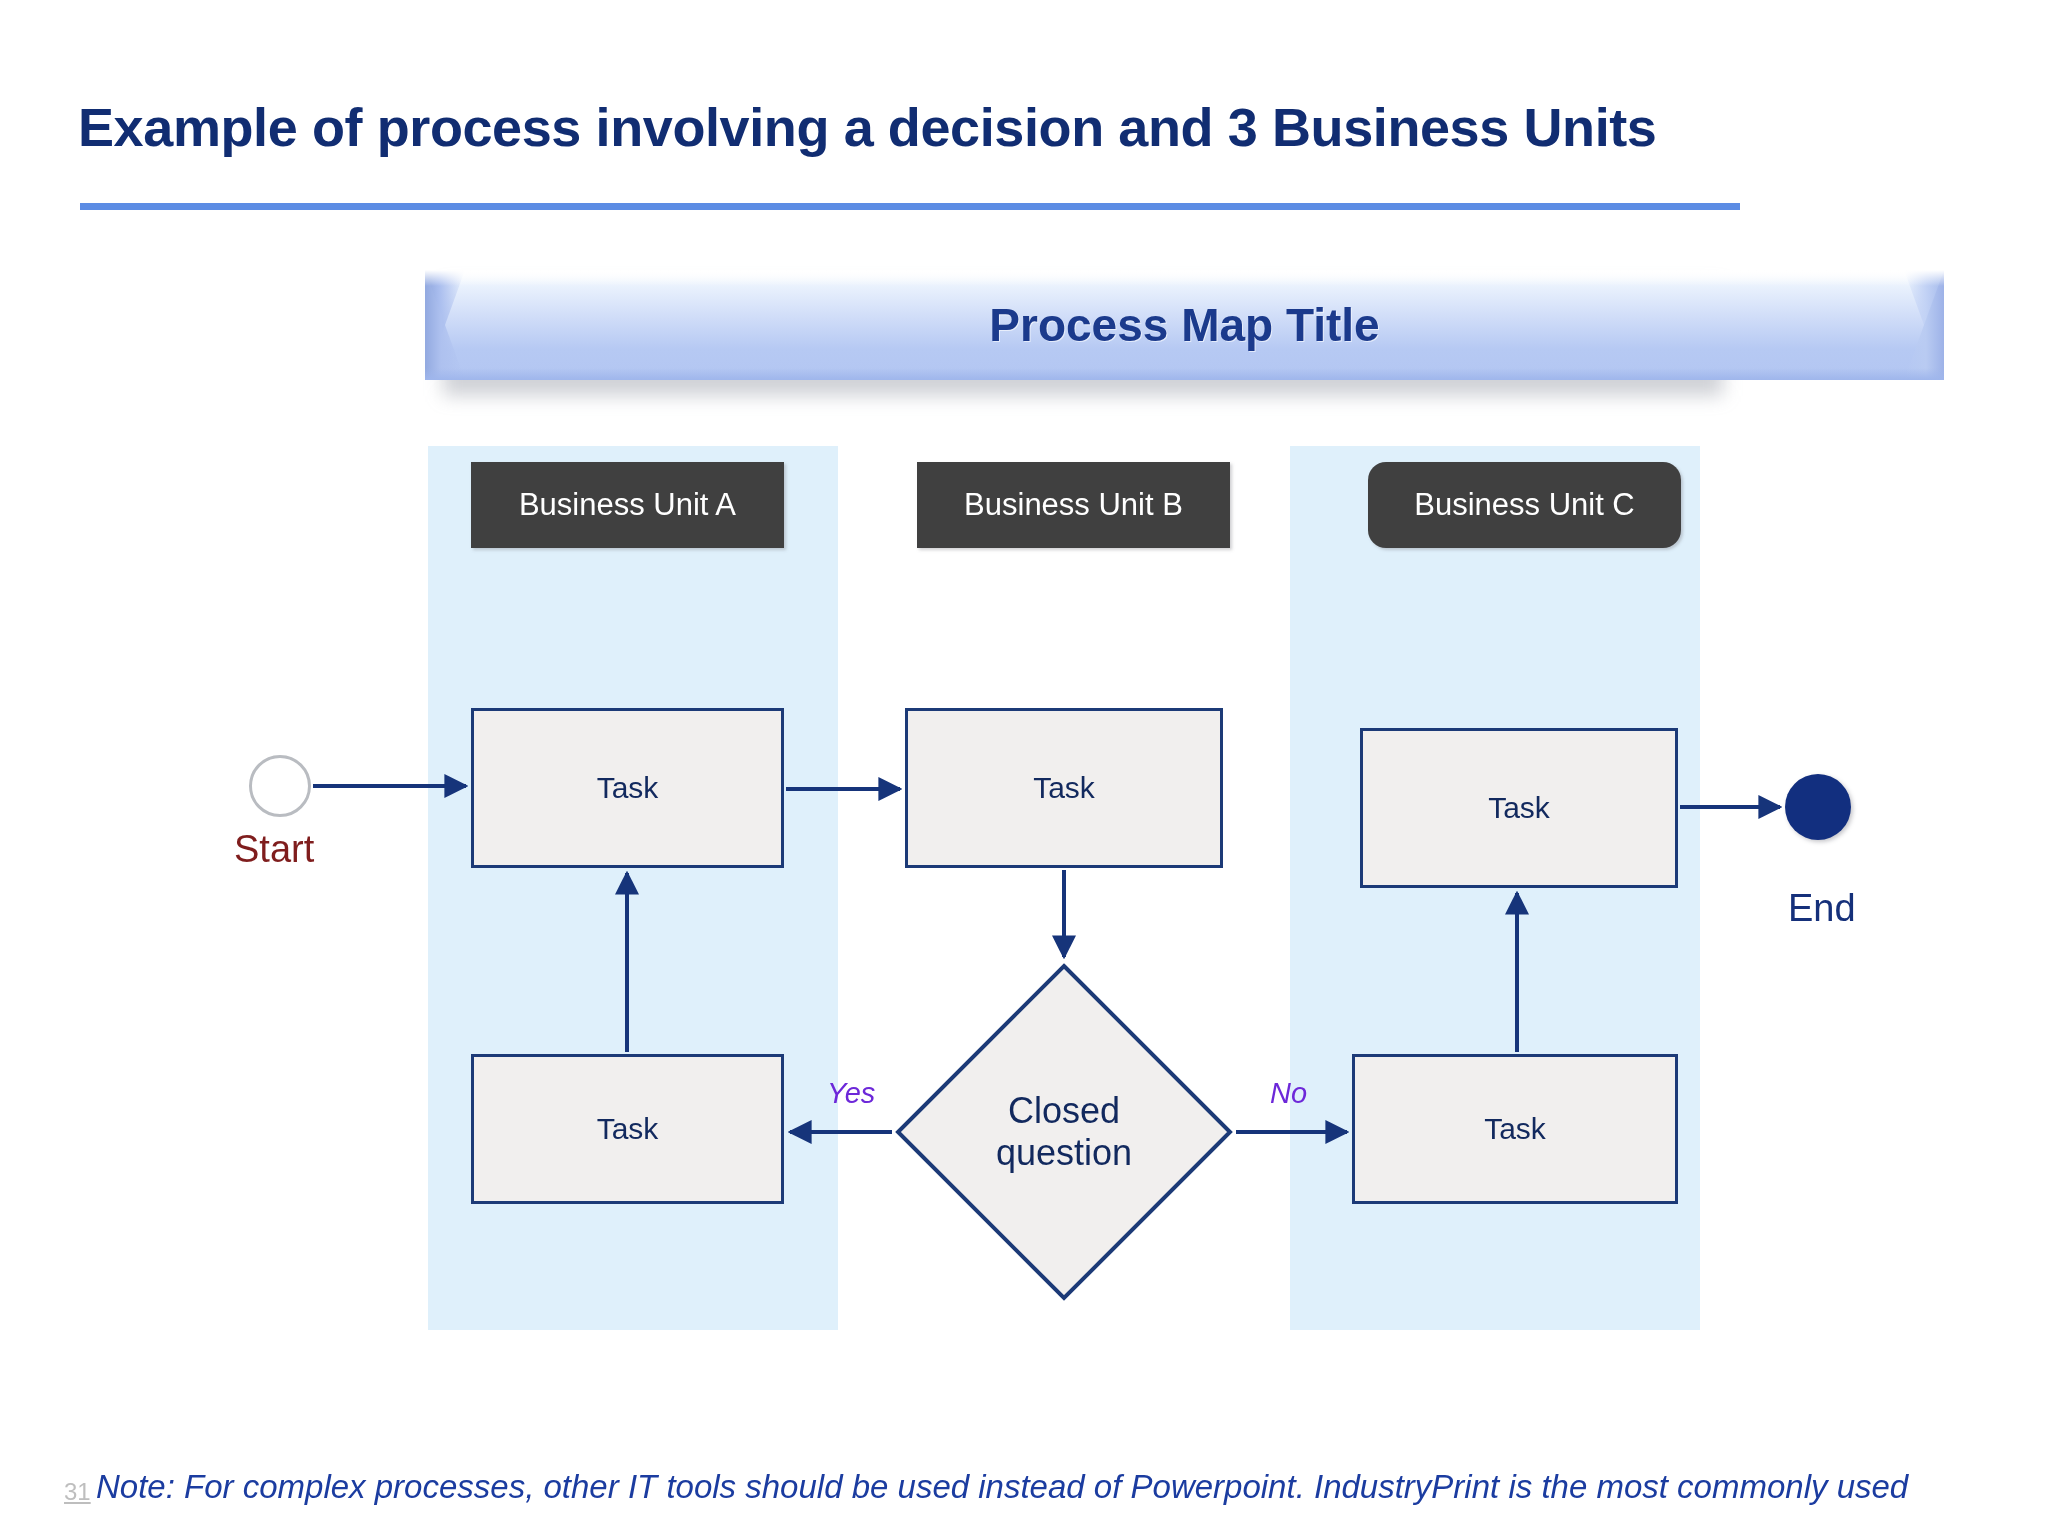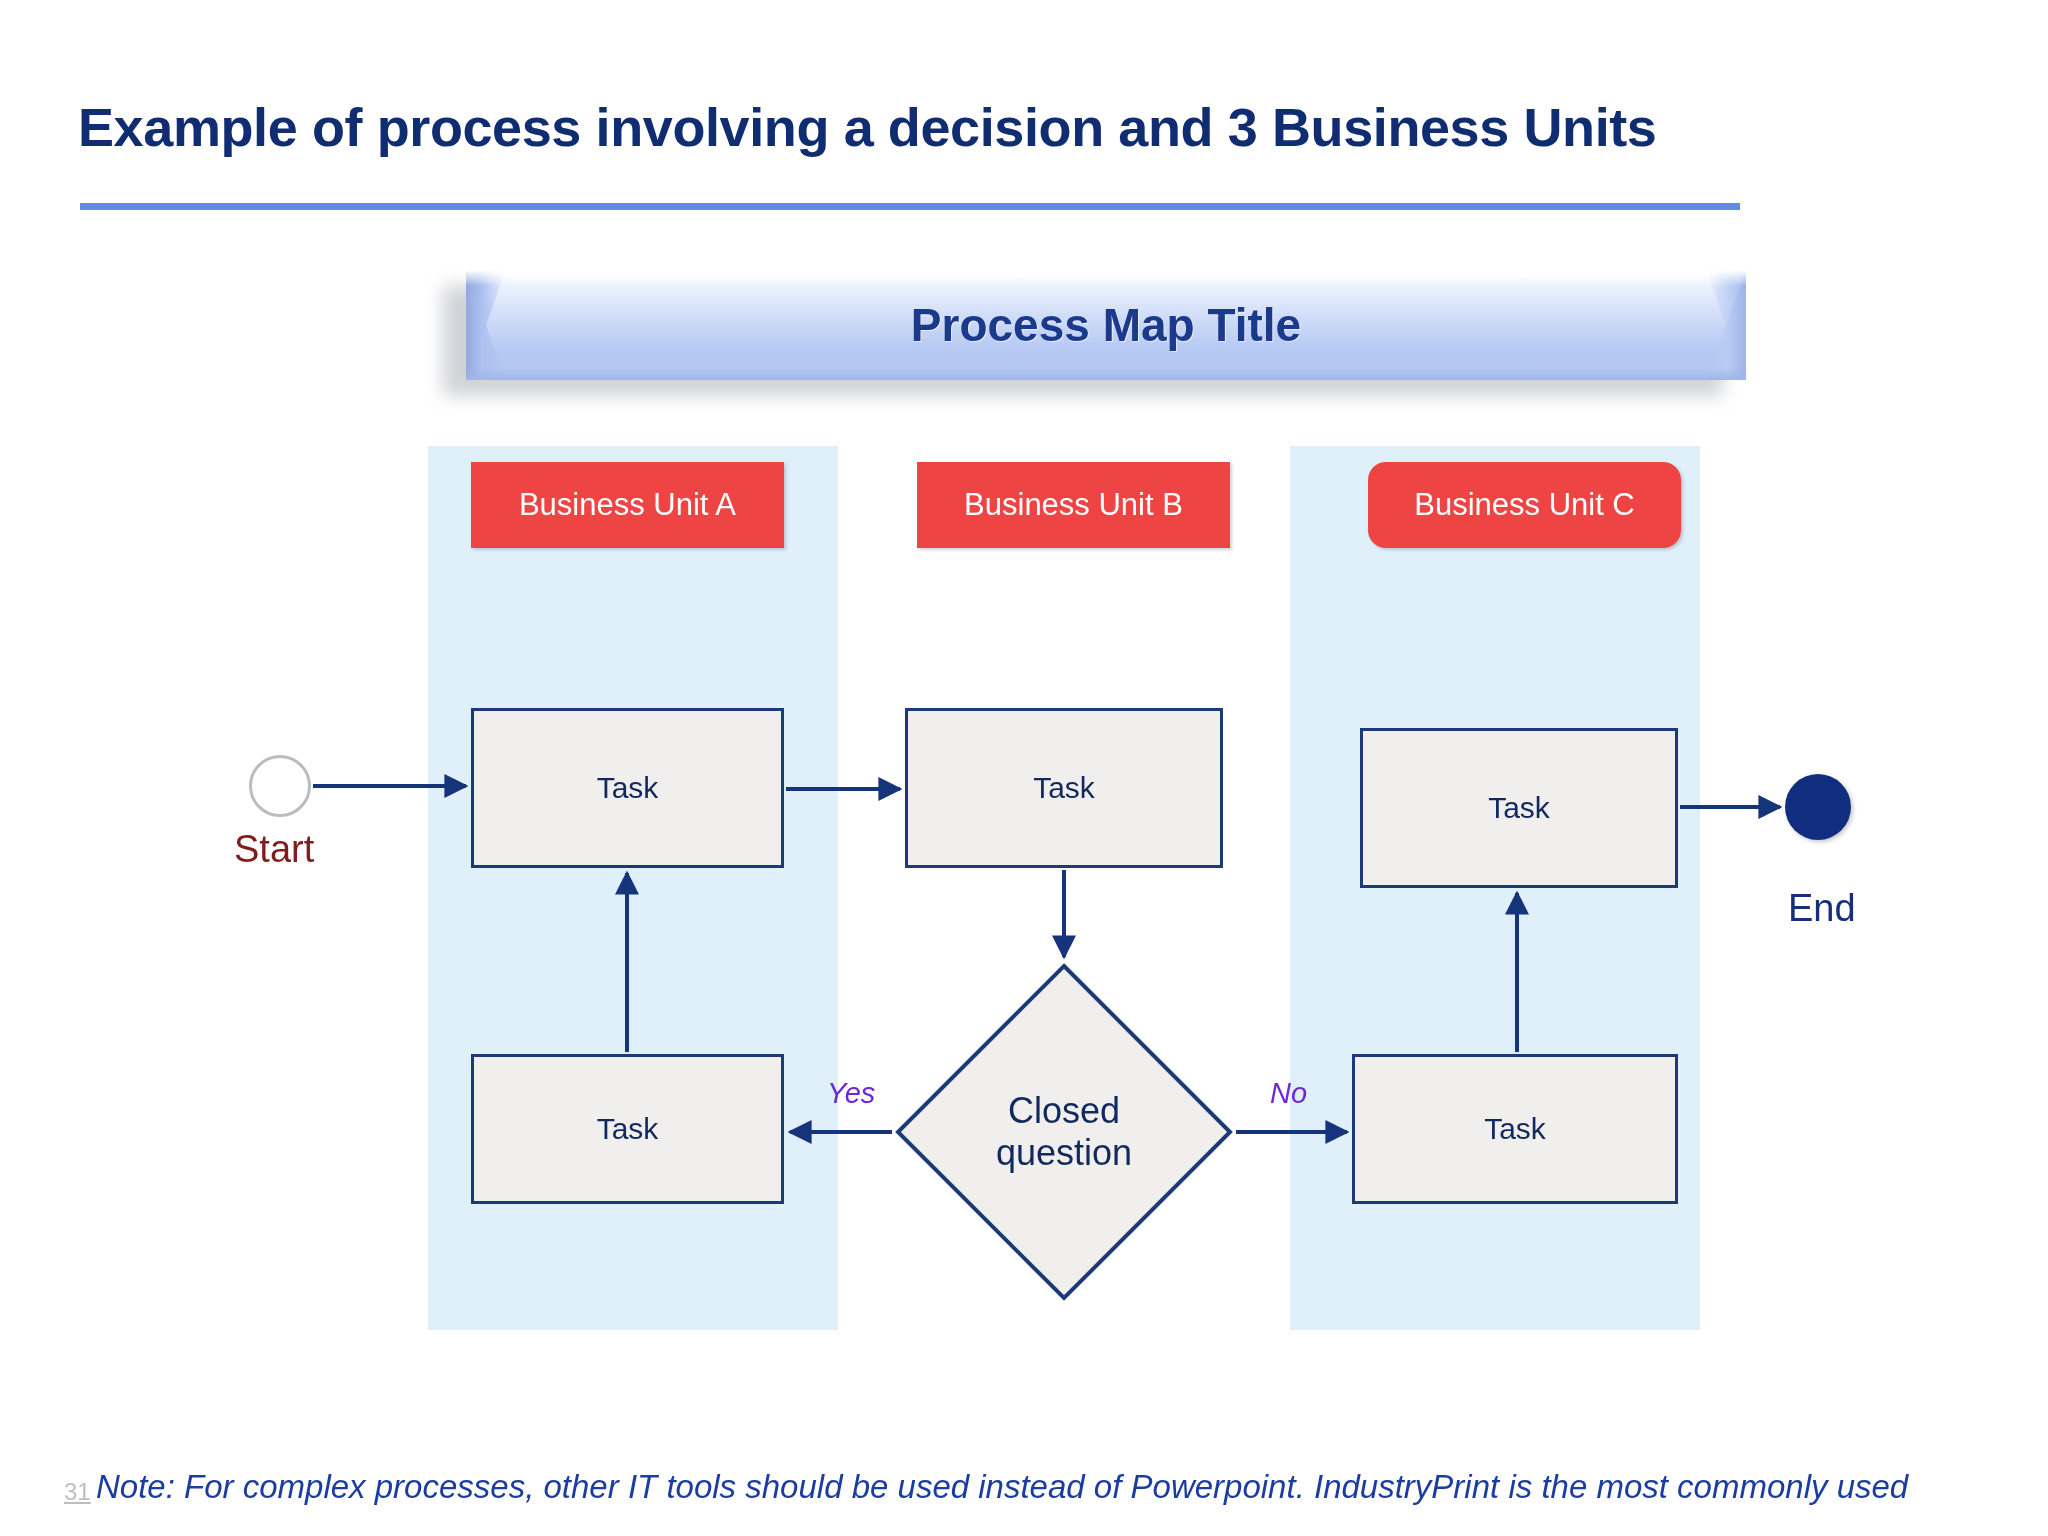--- a/index.html
+++ b/index.html
@@ -50,23 +50,22 @@
     top: 16px;
     width: 1280px;
     height: 110px;
     background: rgba(120,125,140,0.35);
     filter: blur(9px);
   }
   #banner {
     position: absolute;
     left: 0;
     top: 0;
-    width: 1280px;
+    width: 1519px;
     height: 110px;
-    margin-left: 41px;
   }
   #banner-face {
     position: absolute;
     inset: 0;
     background: linear-gradient(to bottom,
                 #ffffff 0%,
                 #eaf2fd 14%,
                 #cfdcf8 44%,
                 #b6c9f3 72%,
                 #b3c6f2 100%);
@@ -117,21 +116,21 @@
     position: absolute;
     top: 446px;
     height: 884px;
     background: #DFF0FB;
   }
   #lane-band-a { left: 428px;  width: 410px; }
   #lane-band-c { left: 1290px; width: 410px; }
 
   .lane-header {
     position: absolute;
-    background: #ef4444;
+    background: #404040;
     color: #ffffff;
     display: flex;
     align-items: center;
     justify-content: center;
     font-size: 31px;
     top: 462px;
     height: 86px;
     box-shadow: 2px 2px 3px rgba(120,120,130,0.35);
   }
   #lane-header-a { left: 471px;  width: 313px; }

